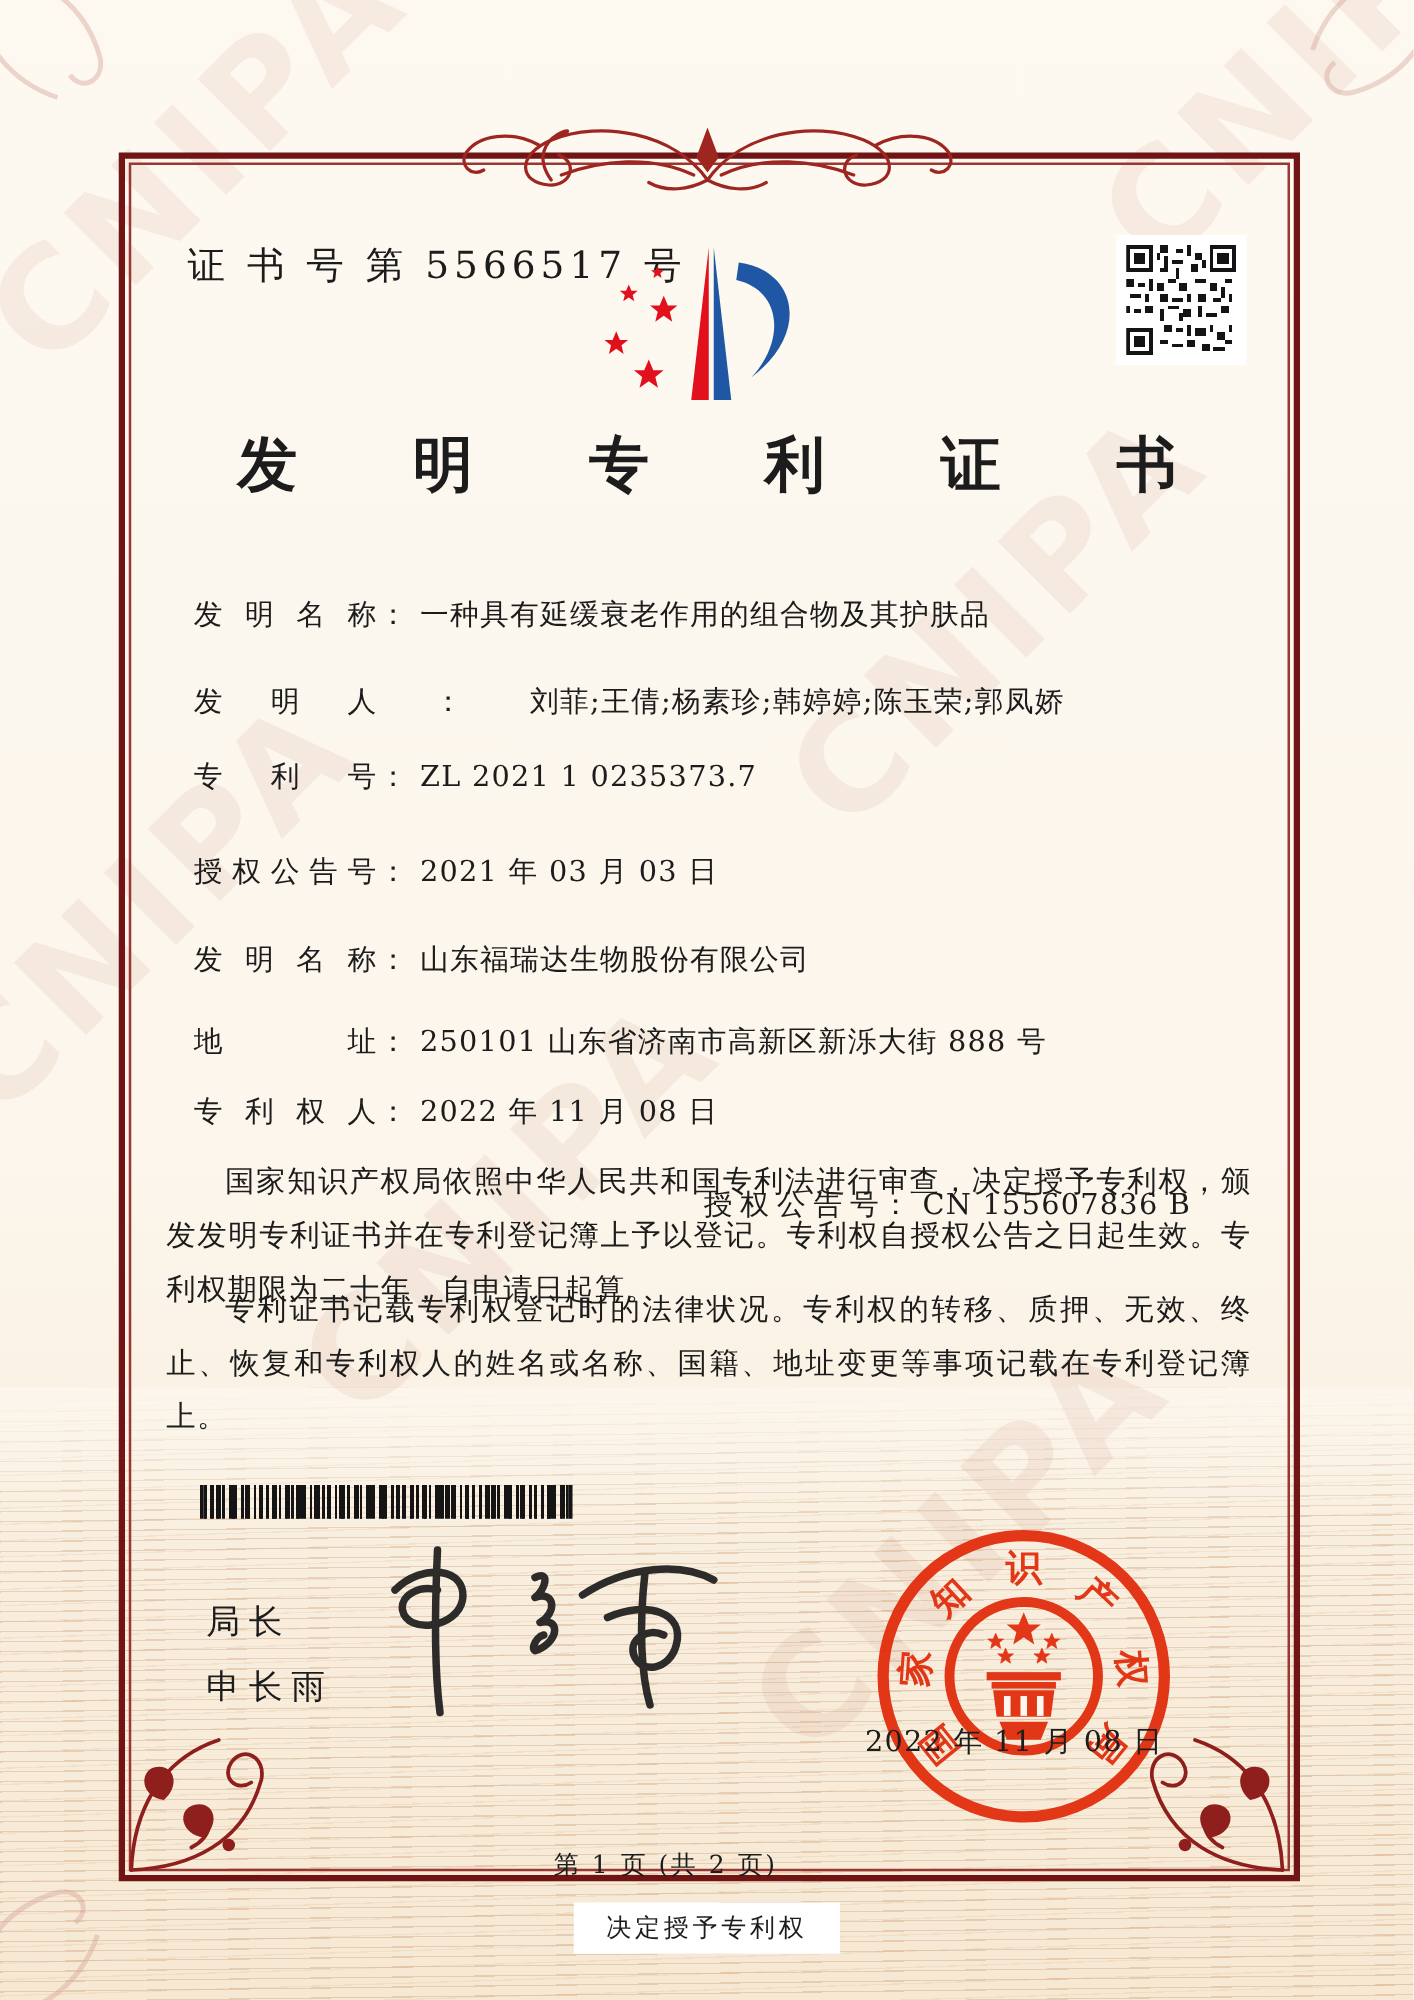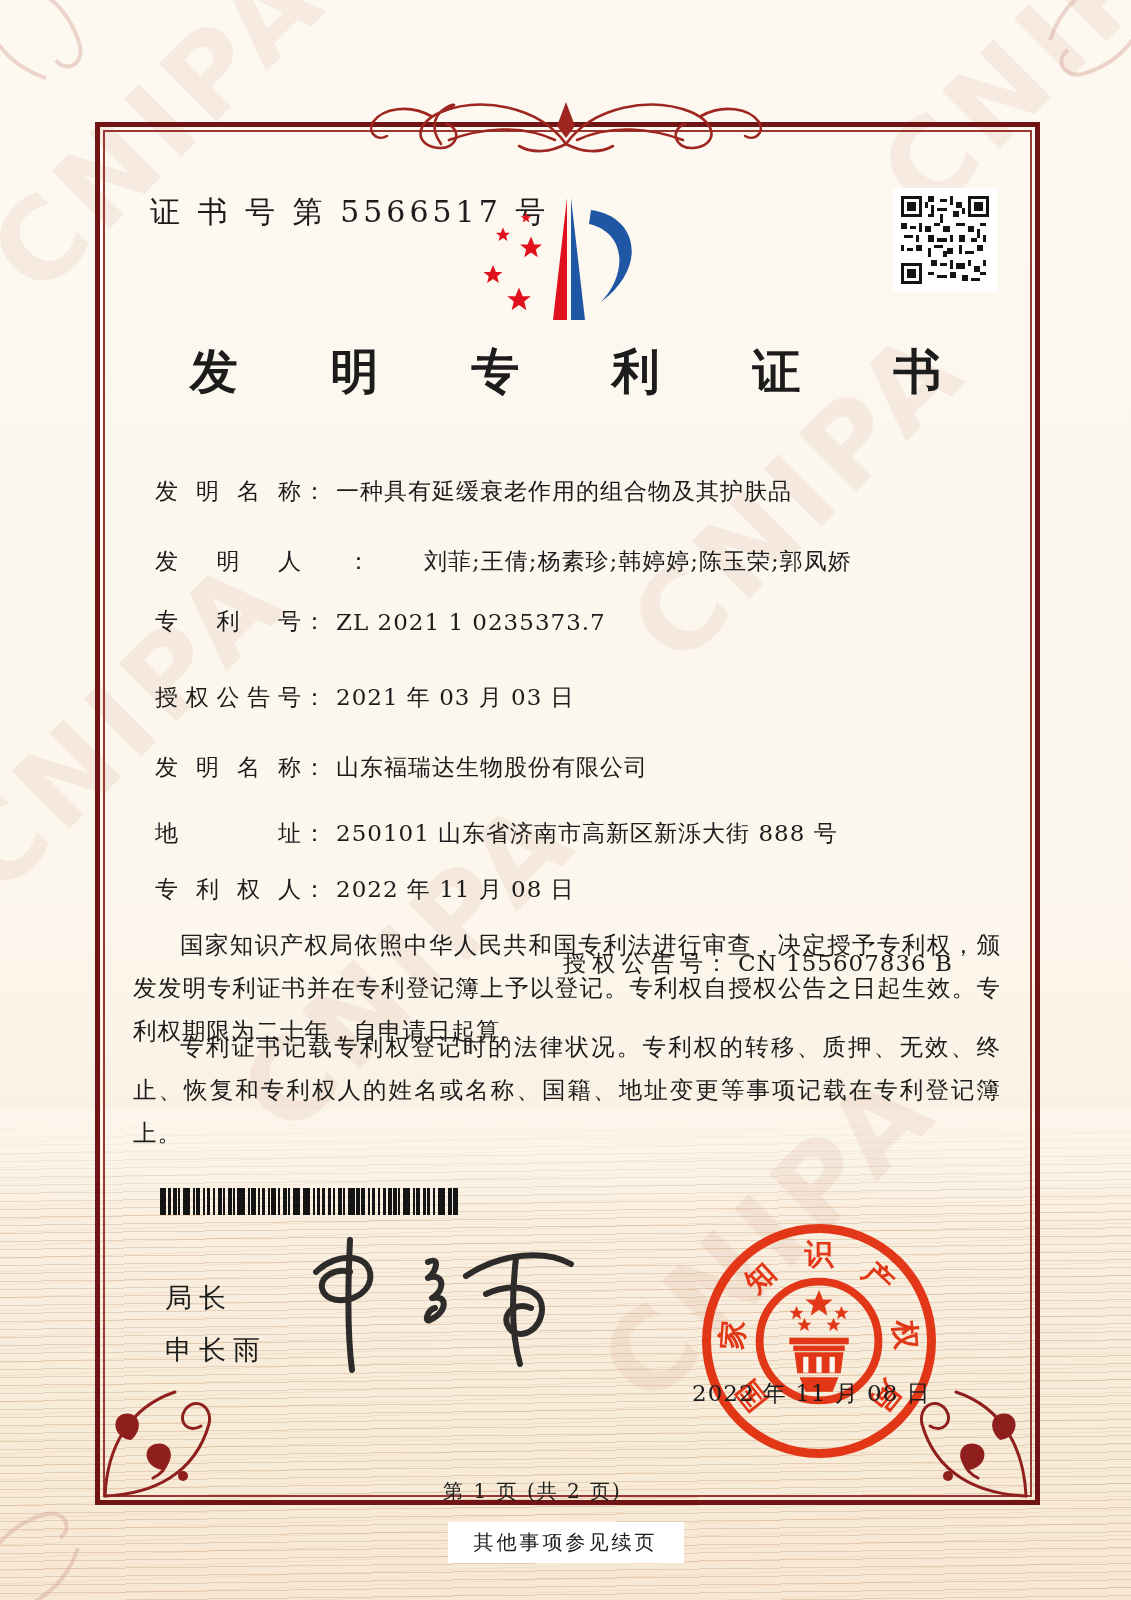--- a/index.html
+++ b/index.html
@@ -323,16 +323,16 @@
         <rect x="48" y="62" width="4" height="12" fill="#fdf9f1" stroke="none"></rect>
         <rect x="58" y="62" width="4" height="12" fill="#fdf9f1" stroke="none"></rect>
         <path d="M36,78 L64,78 L60,88 L40,88 Z"></path>
       </g>
     </svg>
   </div>
   <div class="seal-date">2022 年 11 月 08 日</div>
 
   <div class="page-info">第 1 页 (共 2 页)</div>
   <div class="note-wrap">
-    <span class="note">其他事项参见续页</span>
+    <span class="note">决定授予专利权</span>
   </div>
 
 </div>
 
 </body></html>

